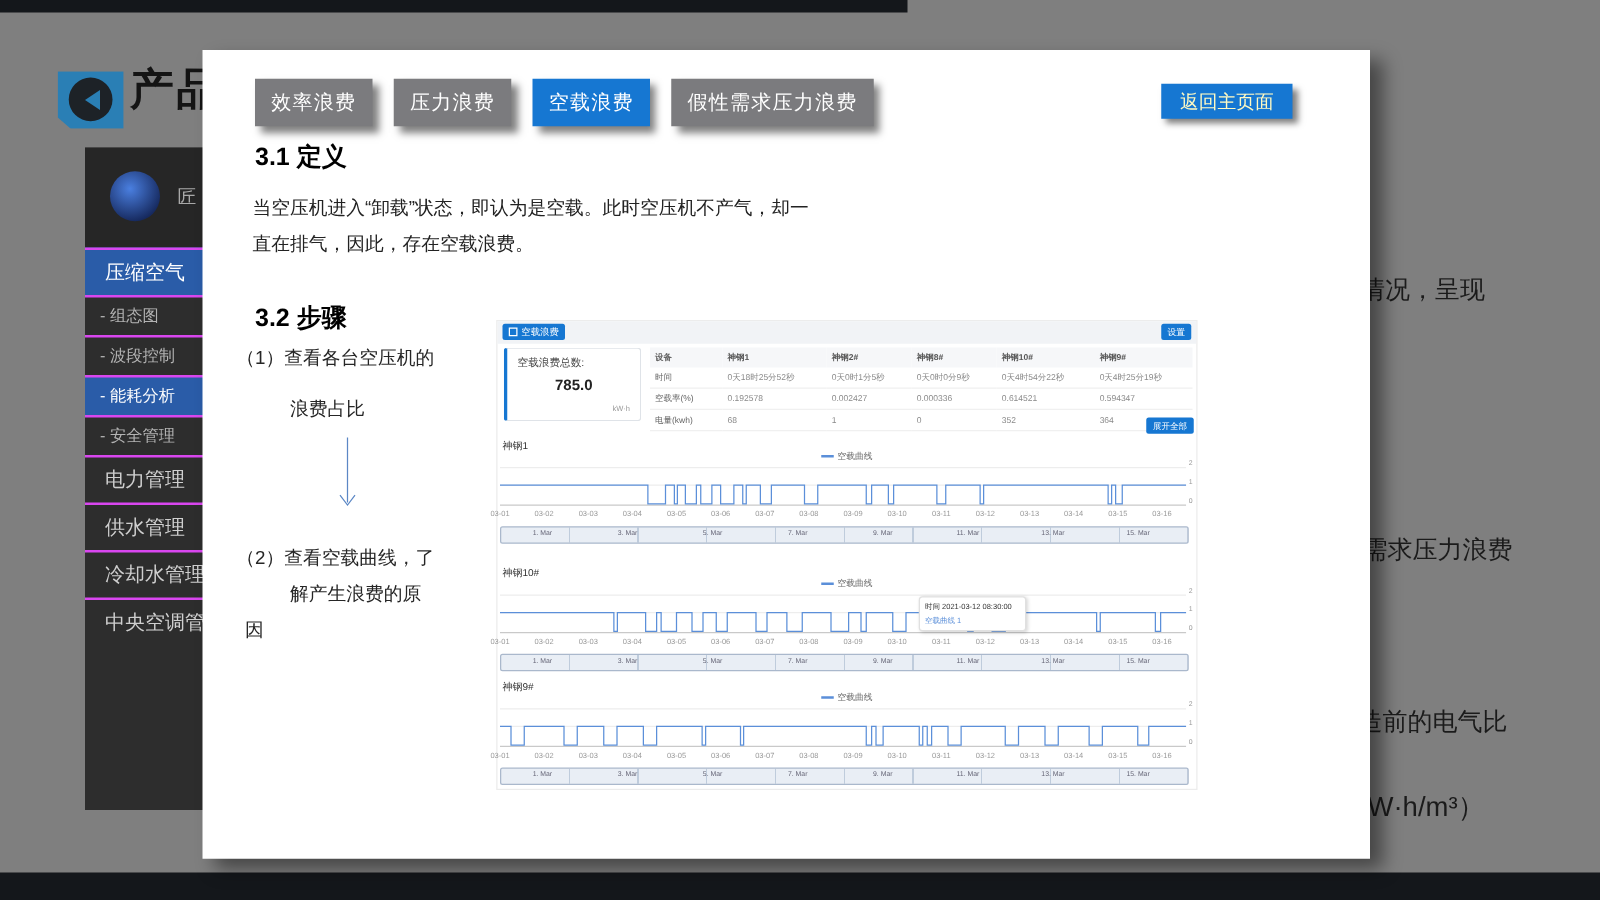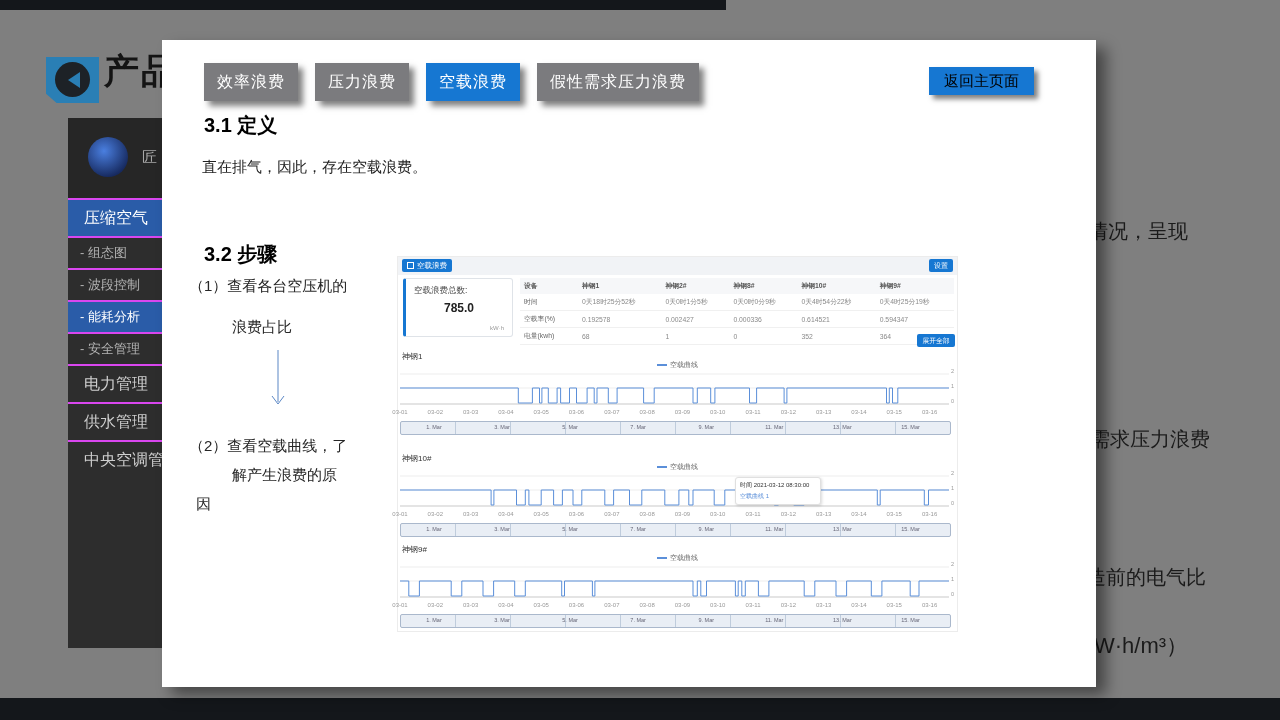--- a/index.html
+++ b/index.html
@@ -35,21 +35,21 @@
   #frag-2{left:1086px;top:564px;}
   #frag-3{left:1094px;top:631px;font-size:22px;}
 
   
   #modal{left:162px;top:40px;width:934px;height:647px;background:#fff;z-index:10;
      box-shadow:10px 8px 14px rgba(0,0,0,.45);}
   #tab-bar{left:42px;top:23px;height:30px;display:flex;gap:17px;}
   .tab{height:38px;display:flex;align-items:center;padding:0 13px;background:#7b7b7e;
      color:#fff;font-size:16px;letter-spacing:1px;box-shadow:5px 5px 6px rgba(0,0,0,.5);cursor:default;}
   .tab.act{background:#1677d2;}
-  #return-btn{left:767px;top:27px;width:105px;height:28px;background:#1677d2;color:#000000;
+  #return-btn{left:767px;top:27px;width:105px;height:28px;background:#1677d2;color:#fef9c3;
      font-size:15px;display:flex;align-items:center;justify-content:center;
      box-shadow:4px 4px 5px rgba(0,0,0,.5);}
   .h-def{left:42px;font-size:20px;font-weight:700;color:#000;}
   #h1{top:72px;}
   #h2{top:201px;}
   #def-text{left:40px;top:112px;width:520px;font-size:15px;color:#222;line-height:29px;}
   .step{font-size:15px;color:#262626;}
   #step1a{left:27px;top:237px;}
   #step1b{left:70px;top:265px;margin-top:13px;}
   #step2a{left:27px;top:397px;}
@@ -112,20 +112,21 @@
     <div id="logo-label" class="abs">匠</div>
   </div>
   <div id="side-items">
       <div class="srow main act">压缩空气</div>
       <div class="srow sub">- 组态图</div>
       <div class="srow sub">- 波段控制</div>
       <div class="srow sub act">- 能耗分析</div>
       <div class="srow sub">- 安全管理</div>
       <div class="srow main">电力管理</div>
       <div class="srow main">供水管理</div>
+      <div class="srow main">冷却水管理</div>
       <div class="srow main">中央空调管理</div>
     </div>
 </div>
 
 <div id="frag-layer">
     <div class="abs frag" id="frag-0">情况，呈现</div>
     <div class="abs frag" id="frag-1">需求压力浪费</div>
     <div class="abs frag" id="frag-2">造前的电气比</div>
     <div class="abs frag" id="frag-3">W·h/m³）</div>
   </div>
@@ -134,20 +135,21 @@
   <div id="tab-bar" class="abs">
       <div class="tab">效率浪费</div>
       <div class="tab">压力浪费</div>
       <div class="tab act">空载浪费</div>
       <div class="tab">假性需求压力浪费</div>
     </div>
   <div id="return-btn" class="abs">返回主页面</div>
 
   <div id="h1" class="abs h-def">3.1 定义</div>
   <div id="def-text" class="abs">
+    <div>当空压机进入“卸载”状态，即认为是空载。此时空压机不产气，却一</div>
     <div>直在排气，因此，存在空载浪费。</div>
   </div>
 
   <div id="h2" class="abs h-def">3.2 步骤</div>
   <div id="step1a" class="abs step">（1）查看各台空压机的</div>
   <div id="step1b" class="abs step">浪费占比</div>
   <svg id="arrow-svg" class="abs" width="20" height="64">
     <line x1="10" y1="2" x2="10" y2="54" stroke="#5b87c5" stroke-width="1"></line>
     <polyline points="4,48 10,56 16,48" fill="none" stroke="#5b87c5" stroke-width="1"></polyline>
   </svg>

